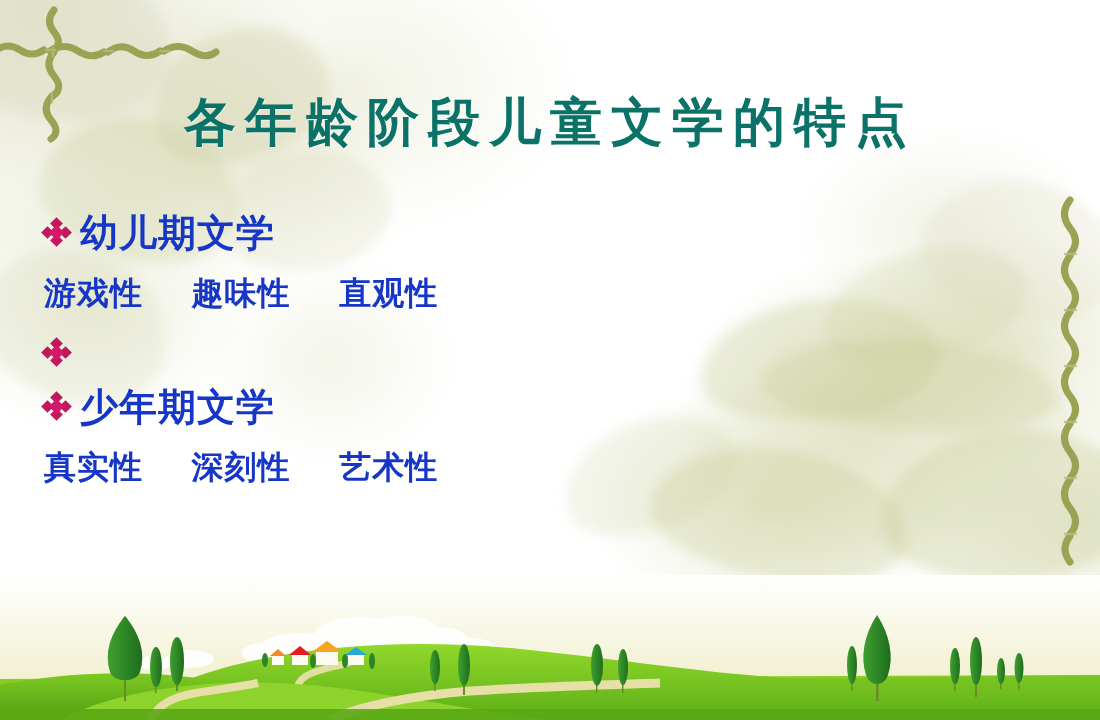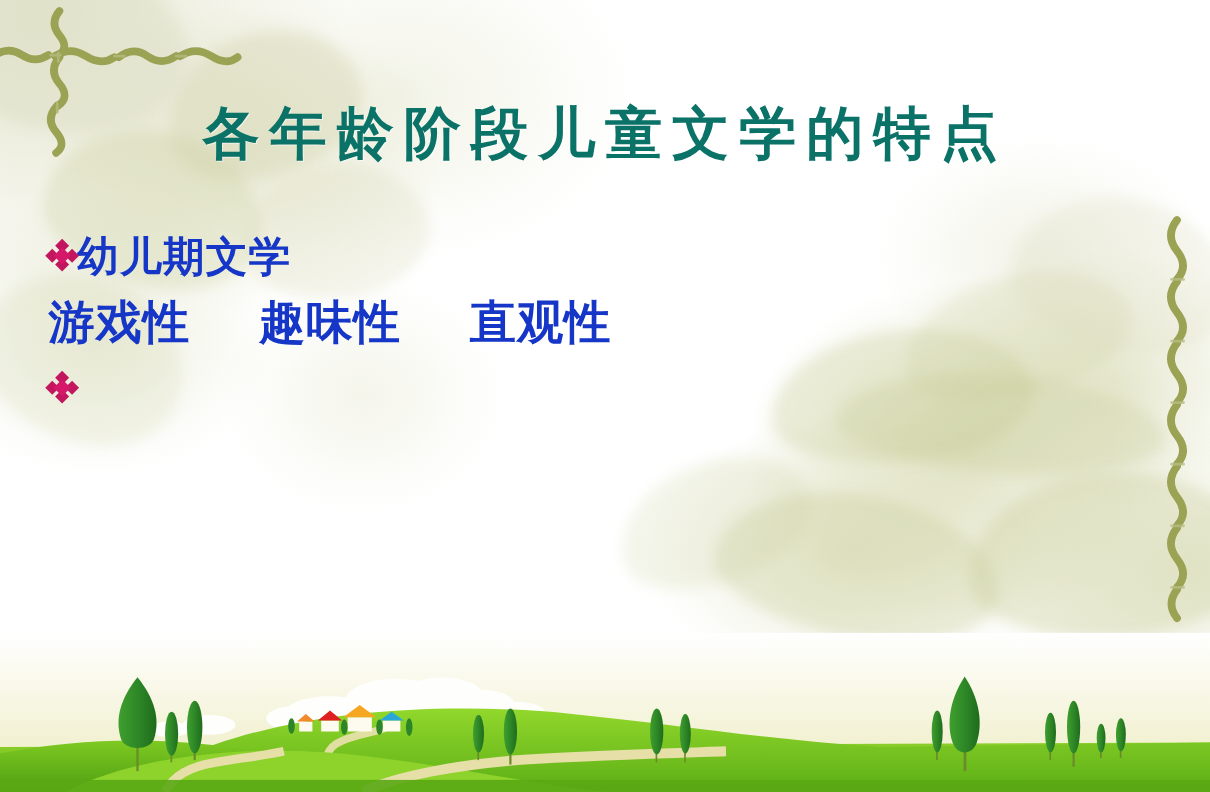--- a/index.html
+++ b/index.html
@@ -49,42 +49,42 @@
     font-size:52px;line-height:1;font-weight:bold;letter-spacing:9px;
     color:#0b7268;
     text-shadow:1px 1px 0 rgba(255,255,255,.55);
     white-space:nowrap;
   }
 
   
   #body{position:absolute;left:44px;top:206px;width:700px;}
   .grp{margin:0;}
   .head{
-    display:flex;align-items:center;
+    display:flex;align-items:center;gap:10px;
     height:54px;
     text-align:right;
   }
   .bullet{
     position:relative;width:26px;height:26px;flex:0 0 26px;
   }
   .bullet i{
     position:absolute;display:block;width:9px;height:9px;background:#c2165e;
     transform:rotate(45deg);
   }
   .bullet i.c{width:11px;height:11px;left:7px;top:7px;background:#d6186a;}
   .bullet i.n{left:8px;top:-1px;}
   .bullet i.s{left:8px;top:16px;}
   .bullet i.w{left:-1px;top:8px;}
   .bullet i.e{left:17px;top:8px;}
   .head-text{
     font-size:38px;font-weight:bold;color:#1536c6;line-height:1;
     letter-spacing:1px;
   }
   .sub{
-    font-size:42px;font-weight:bold;color:#1536c6;line-height:1;
+    font-size:32px;font-weight:bold;color:#1536c6;line-height:1;
     letter-spacing:1px;height:66px;display:flex;align-items:center;
     white-space:pre;
   }
 
   
   #scene{position:absolute;left:0;top:575px;width:1100px;height:145px;overflow:hidden;}
   #scene svg{display:block;}
 </style>
 </head>
 <body>
@@ -175,20 +175,31 @@
           <i class="n"></i>
             <i class="s"></i>
             <i class="w"></i>
             <i class="e"></i>
             <i class="c"></i>
         </span>
       </div>
     </div>
 
     <div class="grp">
+      <div class="head">
+        <span class="bullet">
+          <i class="n"></i>
+            <i class="s"></i>
+            <i class="w"></i>
+            <i class="e"></i>
+            <i class="c"></i>
+        </span>
+        <span class="head-text">少年期文学</span>
+      </div>
+      <div class="sub">真实性    深刻性    艺术性</div>
     </div>
 
   </div>
 
   <div id="scene">
     <svg width="1100" height="145" viewBox="0 0 1100 145" xmlns="http://www.w3.org/2000/svg">
       <defs>
         <linearGradient id="sky" x1="0" y1="0" x2="0" y2="1">
           <stop offset="0%" stop-color="#ffffff"></stop>
           <stop offset="45%" stop-color="#f7f6e2"></stop>

